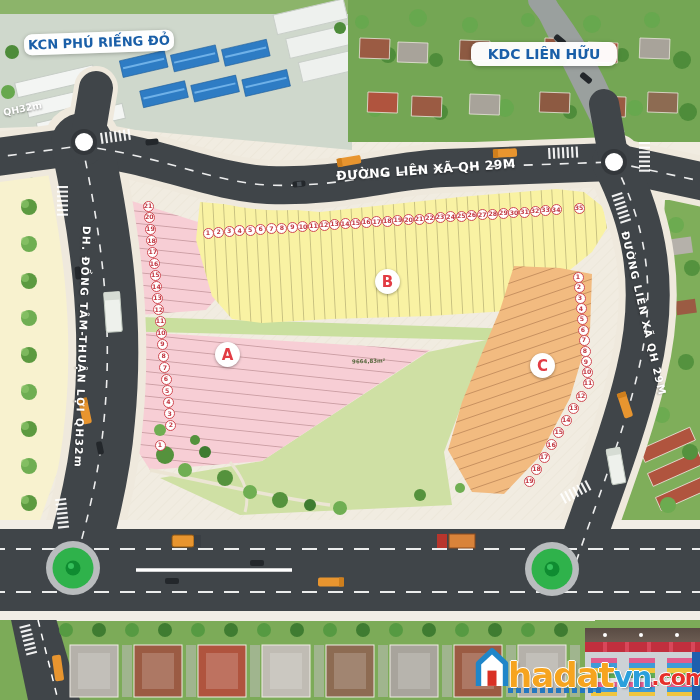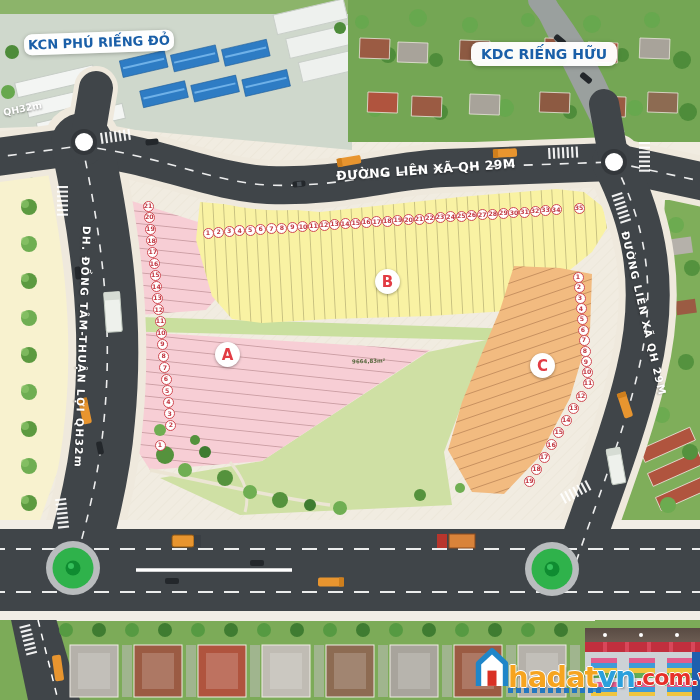--- a/index.html
+++ b/index.html
@@ -34,21 +34,21 @@
   #supermarket .ceiling{position:absolute;left:0;top:0;width:100%;height:14px;
      background:linear-gradient(#594b43,#6b5c52);}
   #supermarket .ceiling i{position:absolute;top:5px;width:4px;height:4px;border-radius:50%;background:#fff;display:block;}
   #supermarket .banner{position:absolute;left:0;top:14px;width:100%;height:10px;
      background:repeating-linear-gradient(90deg,#c12f3e 0 18px,#d8475a 18px 22px);}
   #supermarket .shelf{position:absolute;top:30px;bottom:4px;width:26px;
      background:repeating-linear-gradient(180deg,#e25c8e 0 5px,#3f9bd8 5px 10px,#efc53f 10px 15px,#62ad57 15px 20px,#e2e2e2 20px 24px);}
   #supermarket .sign{position:absolute;right:0;top:24px;width:8px;bottom:0;background:#1f5fae;}
   #watermark{position:absolute;z-index:6;left:474px;top:644px;display:flex;align-items:flex-end;}
   #watermark .txt{font-weight:bold;line-height:.85;letter-spacing:-1px;}
-  .wm-head{font-size:29px;color:#f6a41f;
+  .wm-head{font-size:34px;color:#f6a41f;
      text-shadow:-1px 0 #fff,1px 0 #fff,0 -1px #fff,0 1px #fff,2px 2px 2px rgba(0,0,0,.25);}
   .wm-tail{font-size:29px;color:#2ba0dc;
      text-shadow:-1px 0 #fff,1px 0 #fff,0 -1px #fff,0 1px #fff,2px 2px 2px rgba(0,0,0,.25);}
   .wm-domain{font-size:22px;color:#e6302a;padding-bottom:2px;
      text-shadow:-1px 0 #fff,1px 0 #fff,0 -1px #fff,0 1px #fff,1px 1px 0 #2f9e44;}
   #wm-tagline{position:absolute;z-index:6;left:508px;top:688px;width:96px;height:5px;
      background:repeating-linear-gradient(90deg,#2377c0 0 5px,rgba(35,119,192,0) 5px 8px);}
 </style>
 </head>
 <body>
@@ -396,21 +396,21 @@
           <rect x="-13" y="-4.5" width="26" height="9" rx="2" fill="#e8952f"></rect>
           <rect x="8" y="-4.5" width="5" height="9" fill="#cf7f1d"></rect>
         </g>
     <g transform="translate(58,668) rotate(82)">
           <rect x="-13" y="-4.5" width="26" height="9" rx="2" fill="#e8952f"></rect>
         </g>
   </g>
 </svg>
 
   <div id="kcn-pill" class="pill">KCN PHÚ RIẾNG ĐỎ</div>
-  <div id="kdc-pill" class="pill">KDC RIẾNG HỮU</div>
+  <div id="kdc-pill" class="pill">KDC LIÊN HỮU</div>
 
   <div id="rl-top" class="road-label">ĐƯỜNG LIÊN XÃ QH 29M</div>
   <div id="rl-left" class="road-label">DH. ĐỒNG TÂM-THUẬN LỢI QH32m</div>
   <div id="rl-right" class="road-label">ĐƯỜNG LIÊN XÃ QH 29M</div>
   <div id="rl-qh32" class="road-label">QH32m</div>
 
   <div id="park-area">9664,83m²</div>
 
   <div id="badge-A" class="badge">A</div>
   <div id="badge-B" class="badge">B</div>

